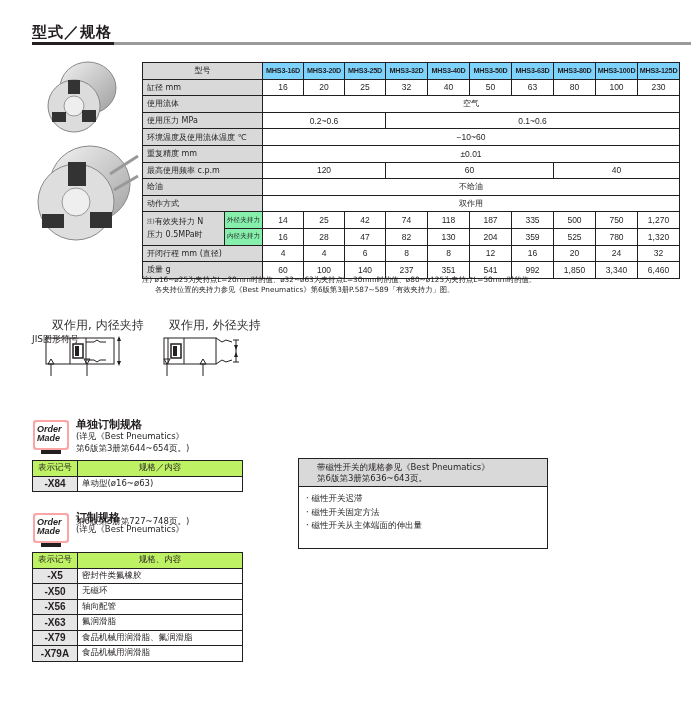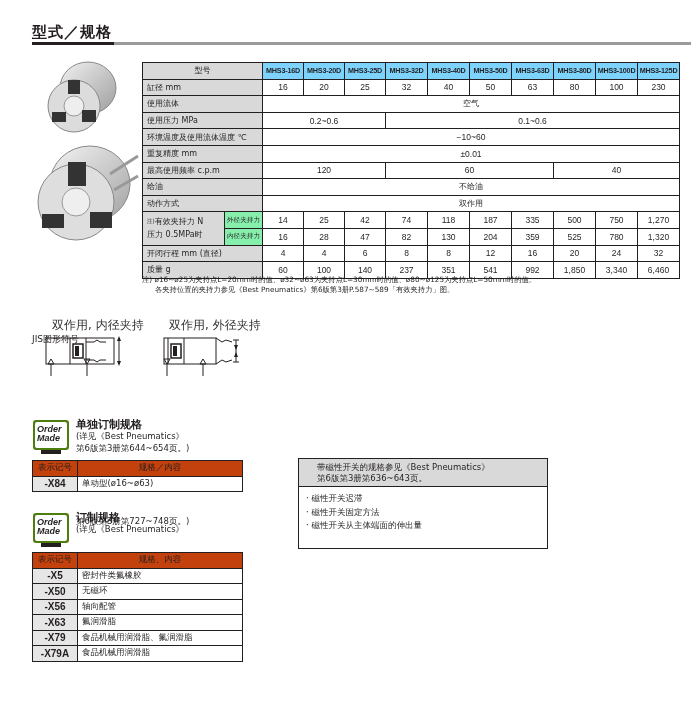--- a/index.html
+++ b/index.html
@@ -31,38 +31,38 @@
   .sup { font-size: 5.5px; vertical-align: top; }
 
   .note { left: 142px; font-size: 7.3px; font-family: "DejaVu Sans", sans-serif; color: #231f20; white-space: nowrap; }
 
   
   .jis-title { left: 32px; top: 301px; font-size: 9px; font-family: "DejaVu Sans", sans-serif; margin-top: 32px; }
   .jis-cap { font-size: 12px; font-family: "DejaVu Sans", sans-serif; color: #333; margin-left: 12px; }
 
   
   .om-badge {
-    width: 36px; height: 30px; background: #4d7c0f; border-radius: 3px; padding: 2px;
+    width: 36px; height: 30px; background: #fca5a5; border-radius: 3px; padding: 2px;
   }
   .om-inner {
     width: 100%; height: 100%; background: #fff; border-radius: 2px; color: #231f20;
     font-family: "Liberation Sans", sans-serif; font-weight: bold; font-style: italic; font-size: 9px; line-height: 9px;
     padding-top: 3px; padding-left: 2px;
   }
   .om-stand { width: 20px; height: 4px; background: #231f20; }
   .om-title { font-size: 11px; font-weight: bold; font-family: "DejaVu Sans", sans-serif; }
   .om-sub { font-size: 8.5px; font-family: "DejaVu Sans", sans-serif; line-height: 11px; }
 
   table.om {
     position: absolute; left: 32px; border-collapse: collapse; font-size: 8.5px; table-layout: fixed;
     border: 1.5px solid #231f20;
   }
   table.om td { border: 1px solid #231f20; height: 15.5px; padding: 0 4px; white-space: nowrap; font-family: "DejaVu Sans", sans-serif; }
   table.om td.code { background: #e6e6e6; font-weight: bold; text-align: center; font-family: "Liberation Sans", sans-serif; font-size: 10px; padding: 0; }
-  table.om tr.head td { background: #c2410c; text-align: center; font-weight: normal; font-size: 8.5px; }
+  table.om tr.head td { background: #bef264; text-align: center; font-weight: normal; font-size: 8.5px; }
   table.om td.desc { text-align: left; }
 
   
   .switch-box {
     left: 298px; top: 458px; width: 250px; height: 91px; border: 1px solid #231f20; background: #fff;
   }
   .switch-head {
     background: #d9d9d9; border-bottom: 1px solid #231f20; height: 28px; padding: 3px 0 0 18px;
     font-size: 8.5px; line-height: 11px; font-family: "DejaVu Sans", sans-serif;
   }

